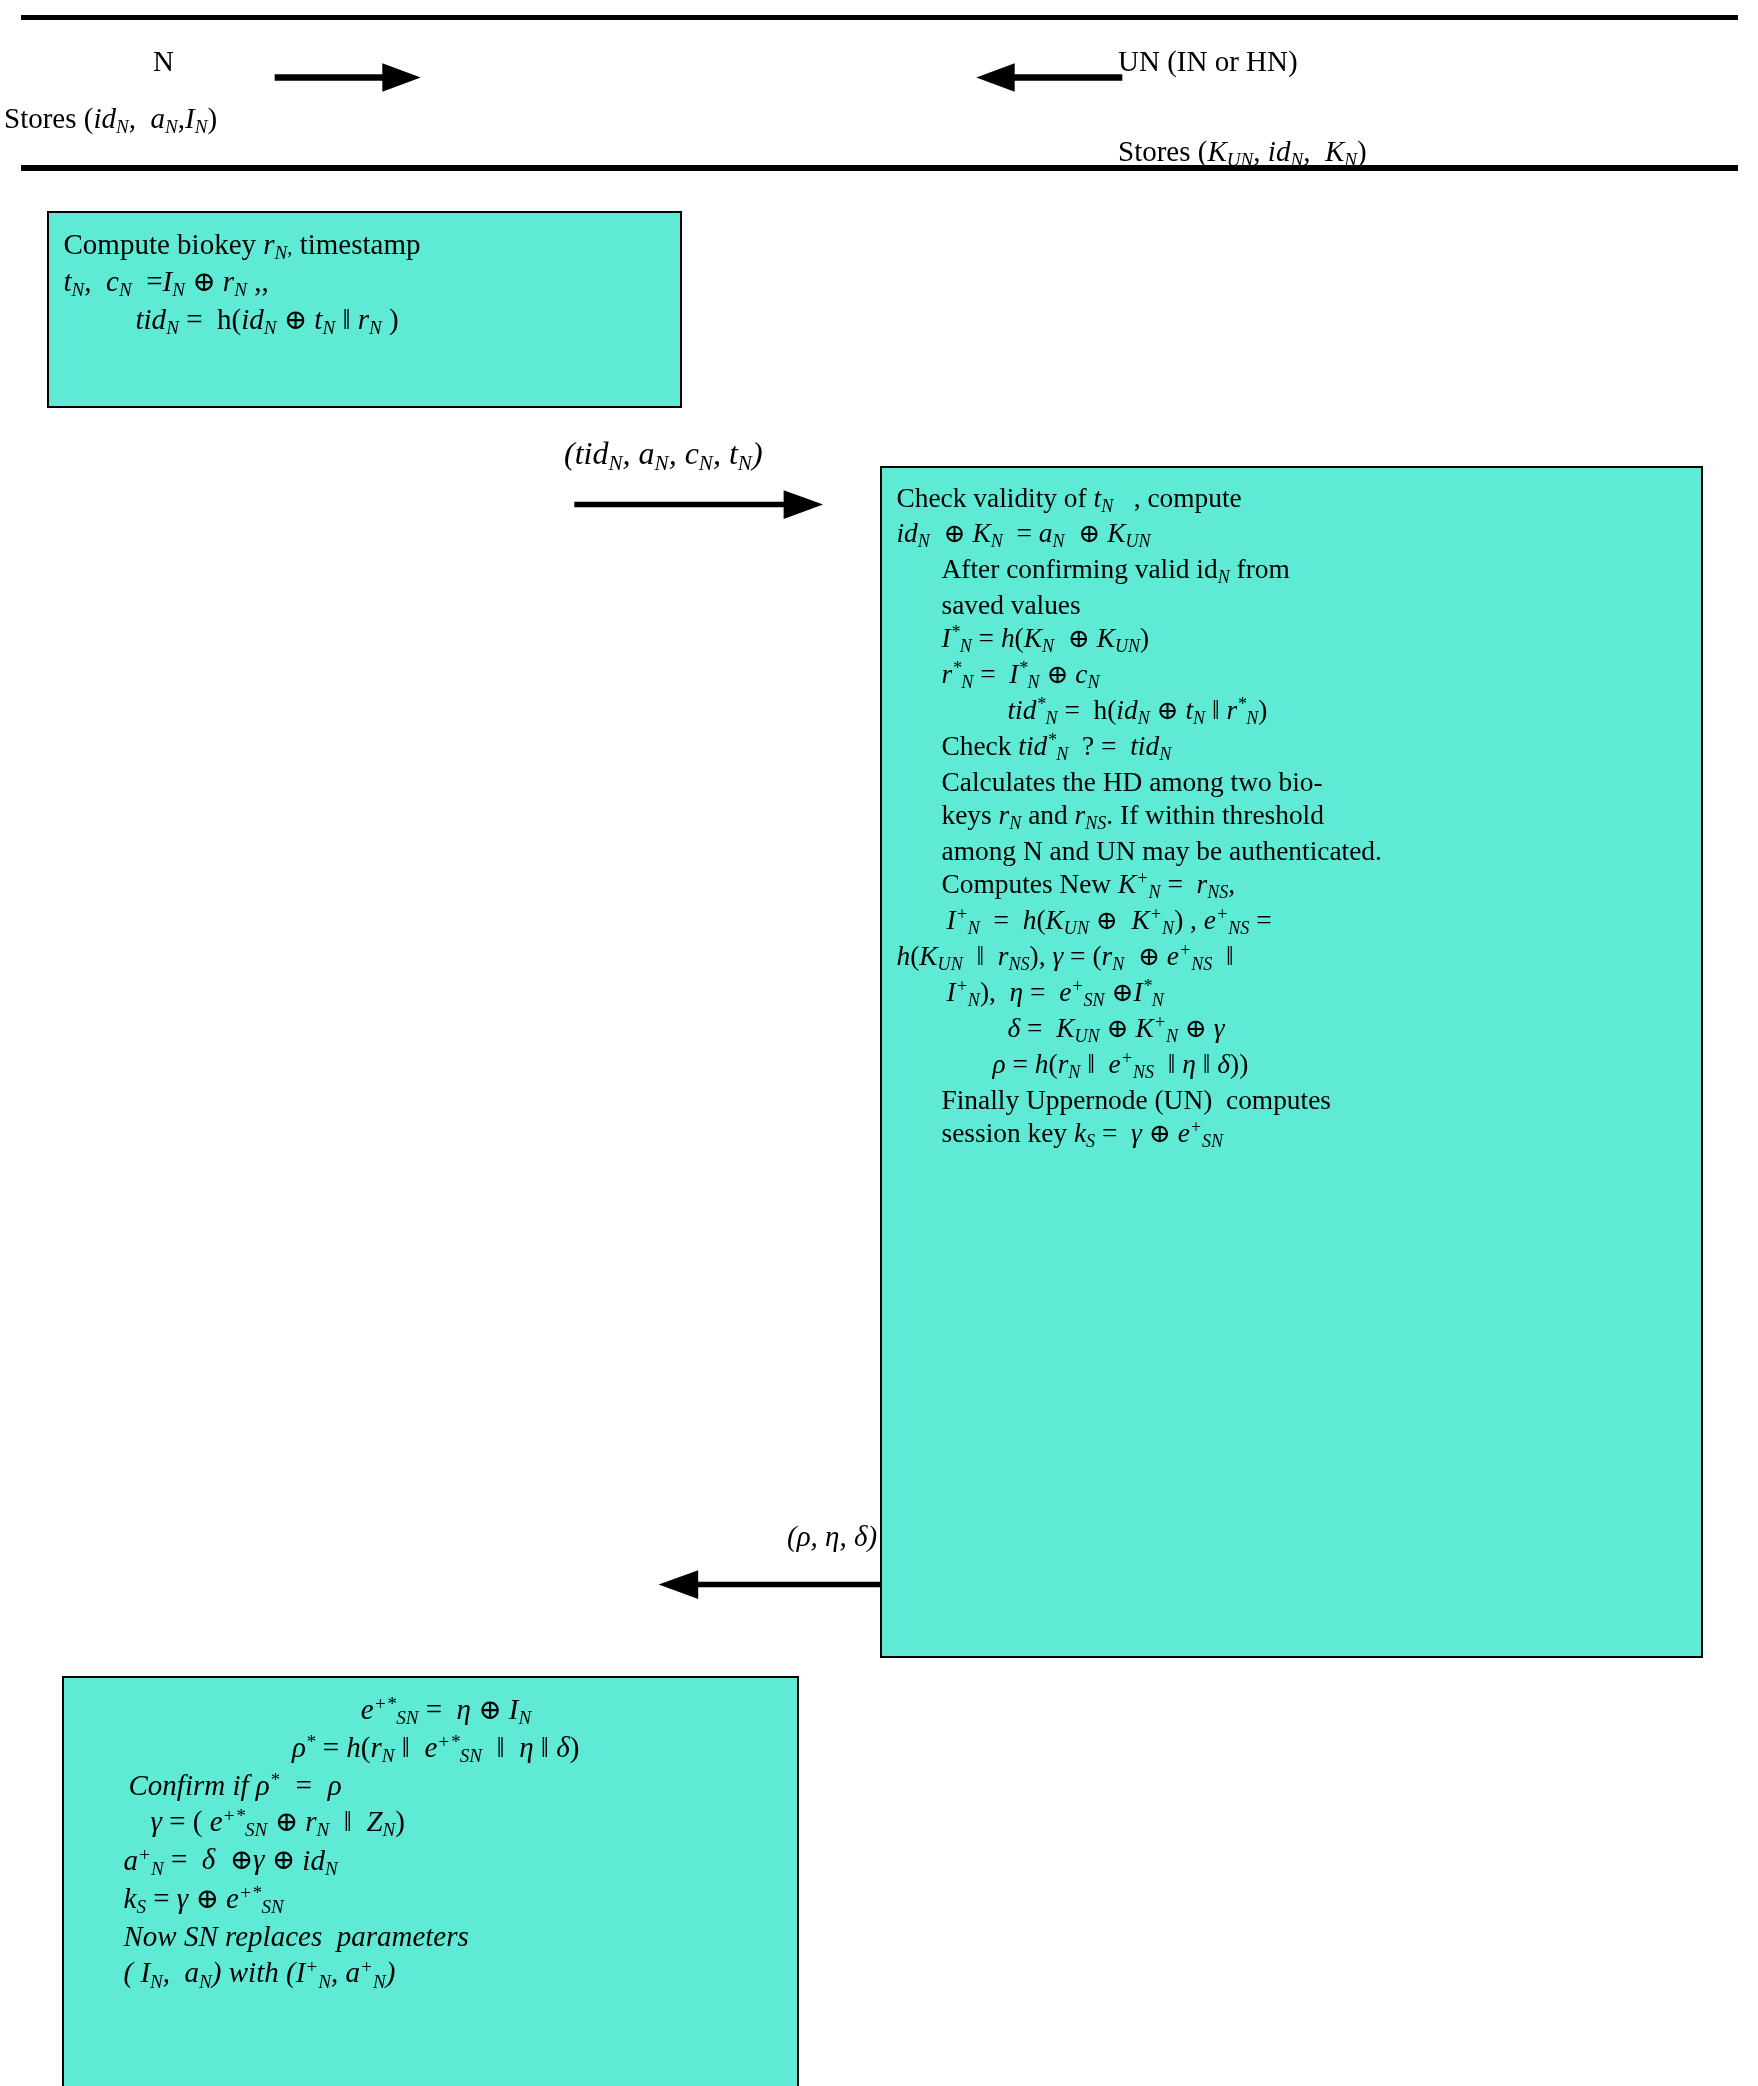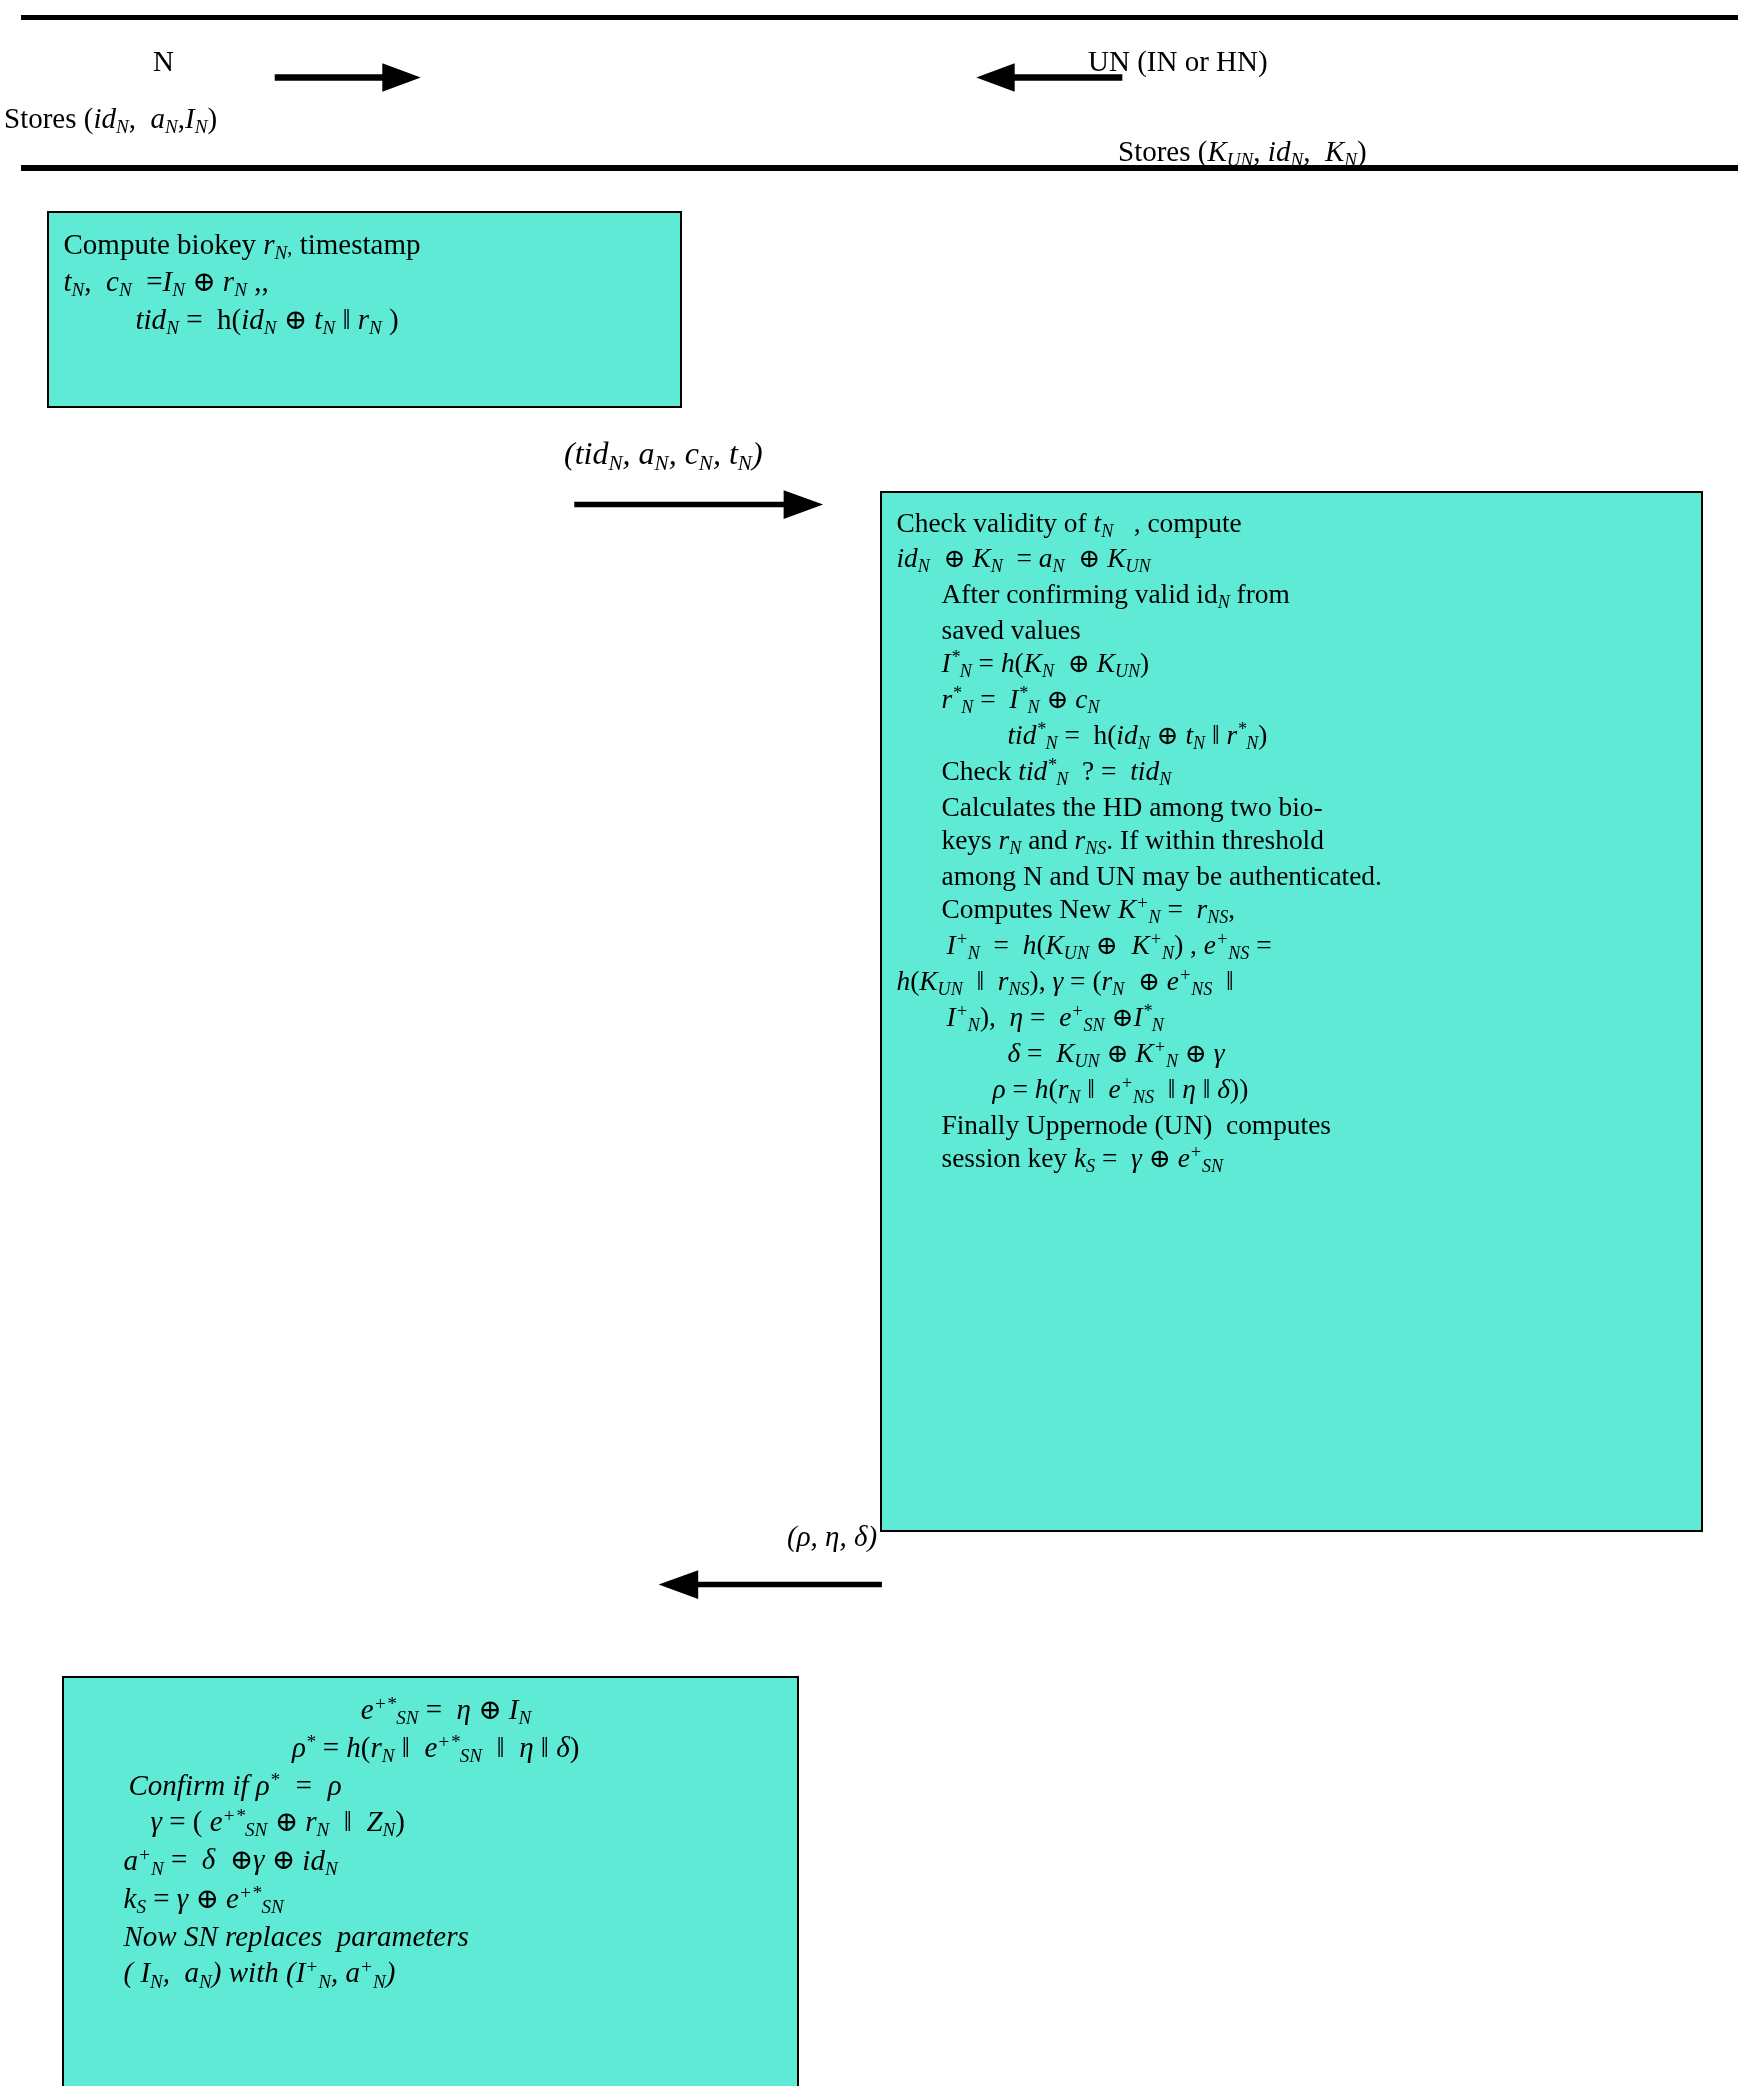--- a/index.html
+++ b/index.html
@@ -10,32 +10,32 @@
   }
   
   .hrule{position:absolute;left:21px;width:1717px;background:#000;}
   #rule-top{top:14.5px;height:5.7px;}
   #rule-bottom{top:165px;height:5.7px;}
 
   
   .party{position:absolute;white-space:nowrap;font-size:29px;line-height:1.05;}
   #party-left-name{left:153px;top:46px;}
   #party-left-stores{left:4px;top:103px;}
-  #party-right-name{left:1088px;top:46px;}
+  #party-right-name{left:1118px;top:46px;}
   #party-right-stores{left:1118px;top:103px;margin-top:33px;}
 
   
   .arrow-svg{position:absolute;}
   #arrow-n-right{left:274px;top:57px;}
   #arrow-un-left{left:973px;top:57px;}
 
   
   .box{position:absolute;border:2.6px solid #000;background:#5eead4;box-sizing:border-box;}
   #box-node-compute{left:47px;top:211px;width:635px;height:197px;}
-  #box-un-verify{left:880px;top:491px;width:823px;height:1041px;}
+  #box-un-verify{left:880px;top:466px;width:823px;height:1192px;}
   #box-node-final{left:62px;top:1676px;width:737px;height:524px;}
 
   
   .ln{white-space:nowrap;font-size:28px;line-height:1.22;}
   .box-inner{position:absolute;left:0;top:0;right:0;bottom:0;padding:13.5px 14.5px;}
   #box-node-compute .ln{font-size:29px;}
   #box-un-verify .ln{font-size:27.4px;line-height:1.21;}
   #box-node-final .ln{font-size:29px;line-height:1.24;}
 
   .it{font-style:italic;}

